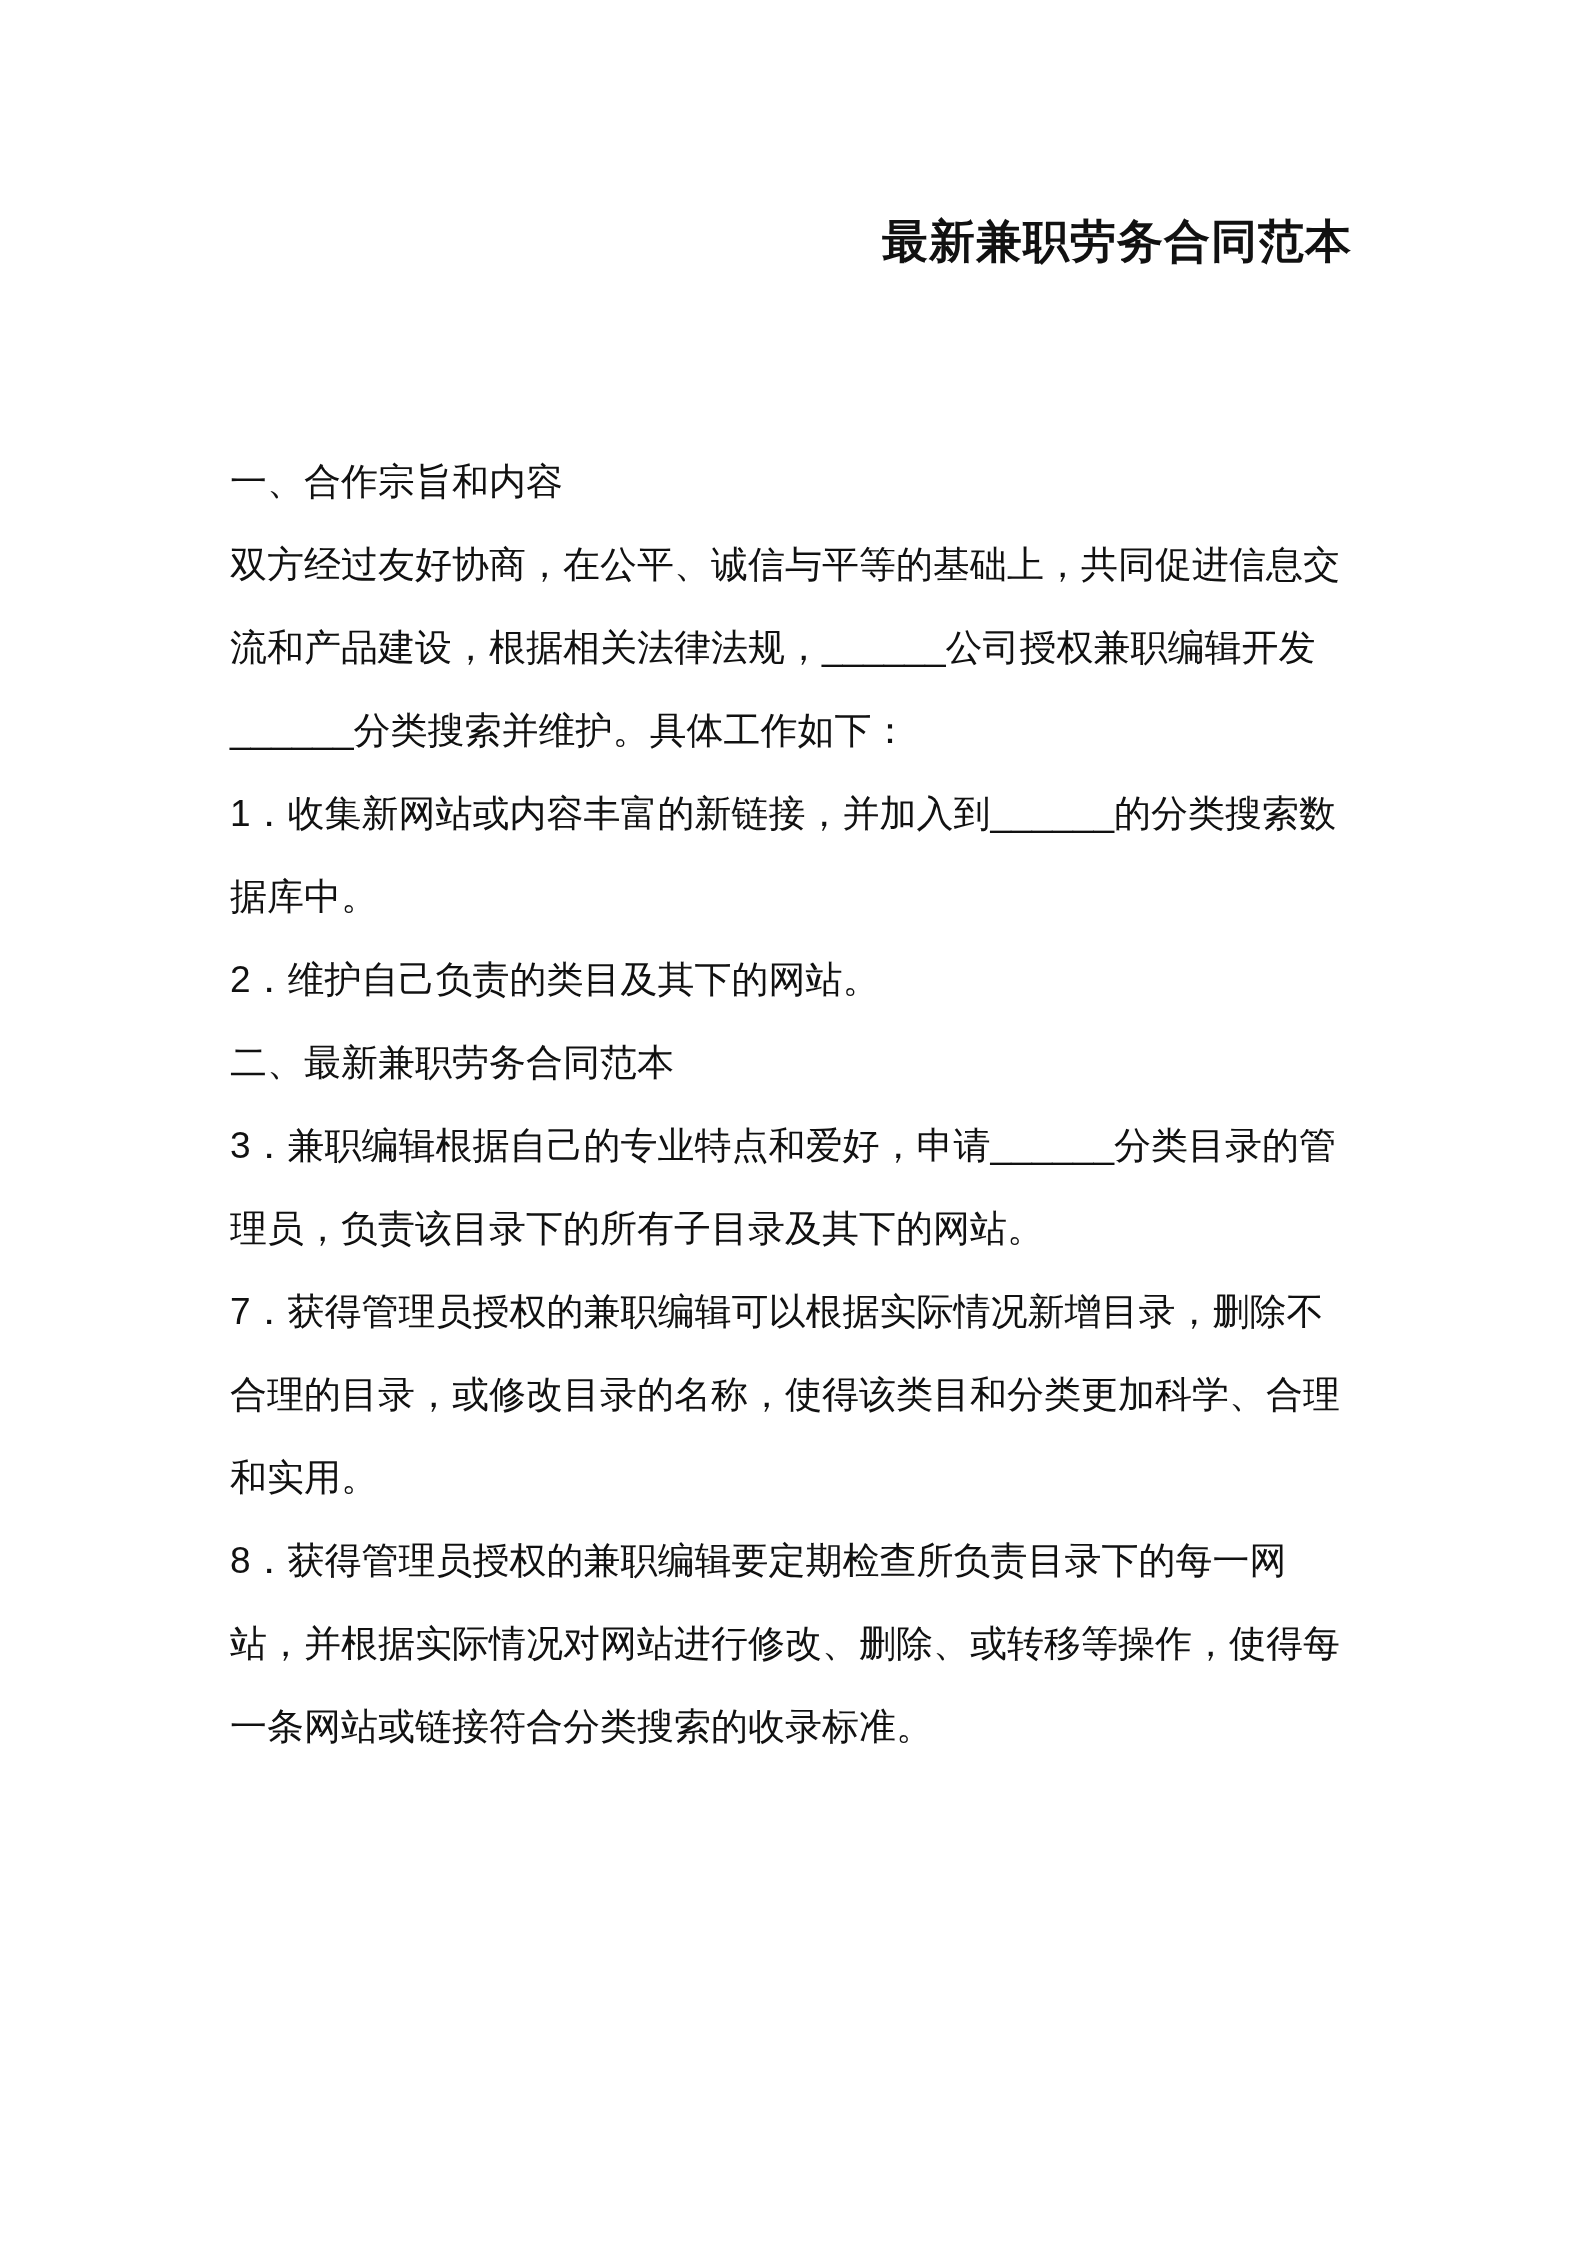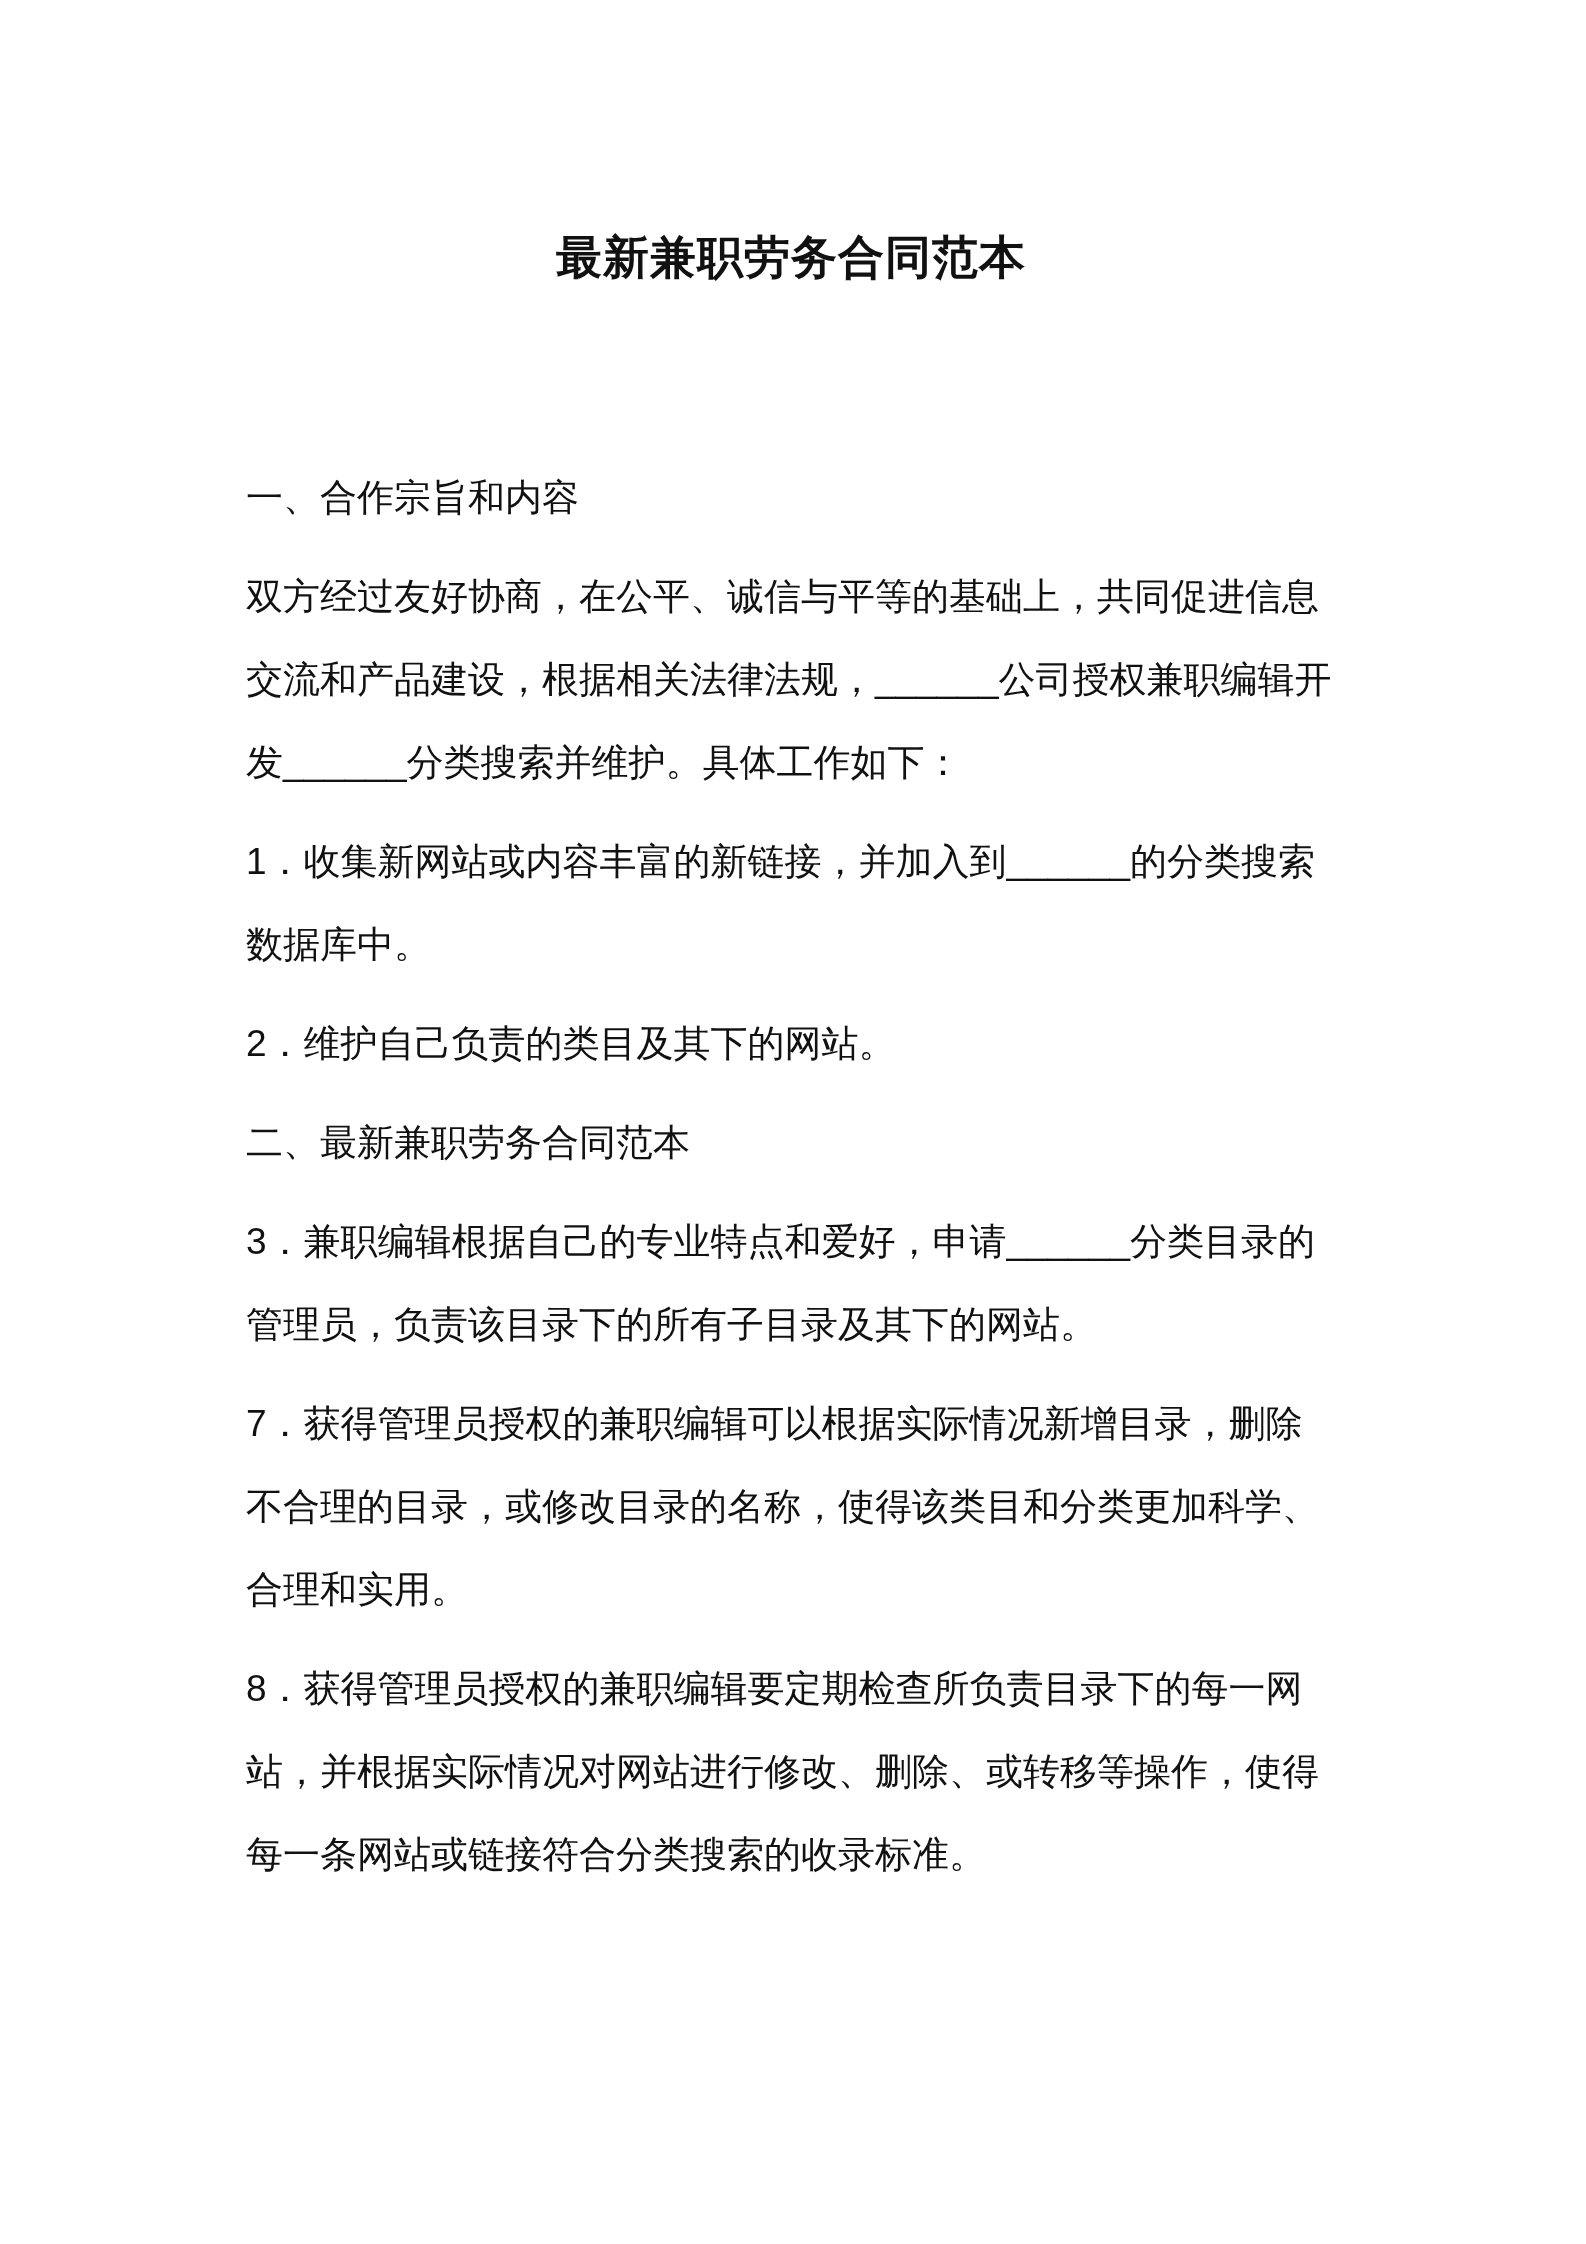--- a/index.html
+++ b/index.html
@@ -20,33 +20,33 @@
     background: #ffffff;
     overflow: hidden;
   }
   .content {
     position: absolute;
     left: 230px;
     top: 212px;
     width: 1122px;
   }
   .doc-title {
-    margin: 16px;
+    margin: 0;
     font-size: 46px;
     line-height: 58px;
     font-weight: 700;
-    text-align: center;
+    text-align: right;
     letter-spacing: 1px;
     color: #111111;
   }
   .doc-body {
     margin-top: 170px;
   }
   .doc-body p {
-    margin: 16px;
+    margin: 0;
     font-size: 37px;
     line-height: 83px;
     font-weight: 400;
     text-align: left;
     word-break: normal;
     color: #111111;
   }
   .doc-body p.heading {
     font-weight: 400;
   }

